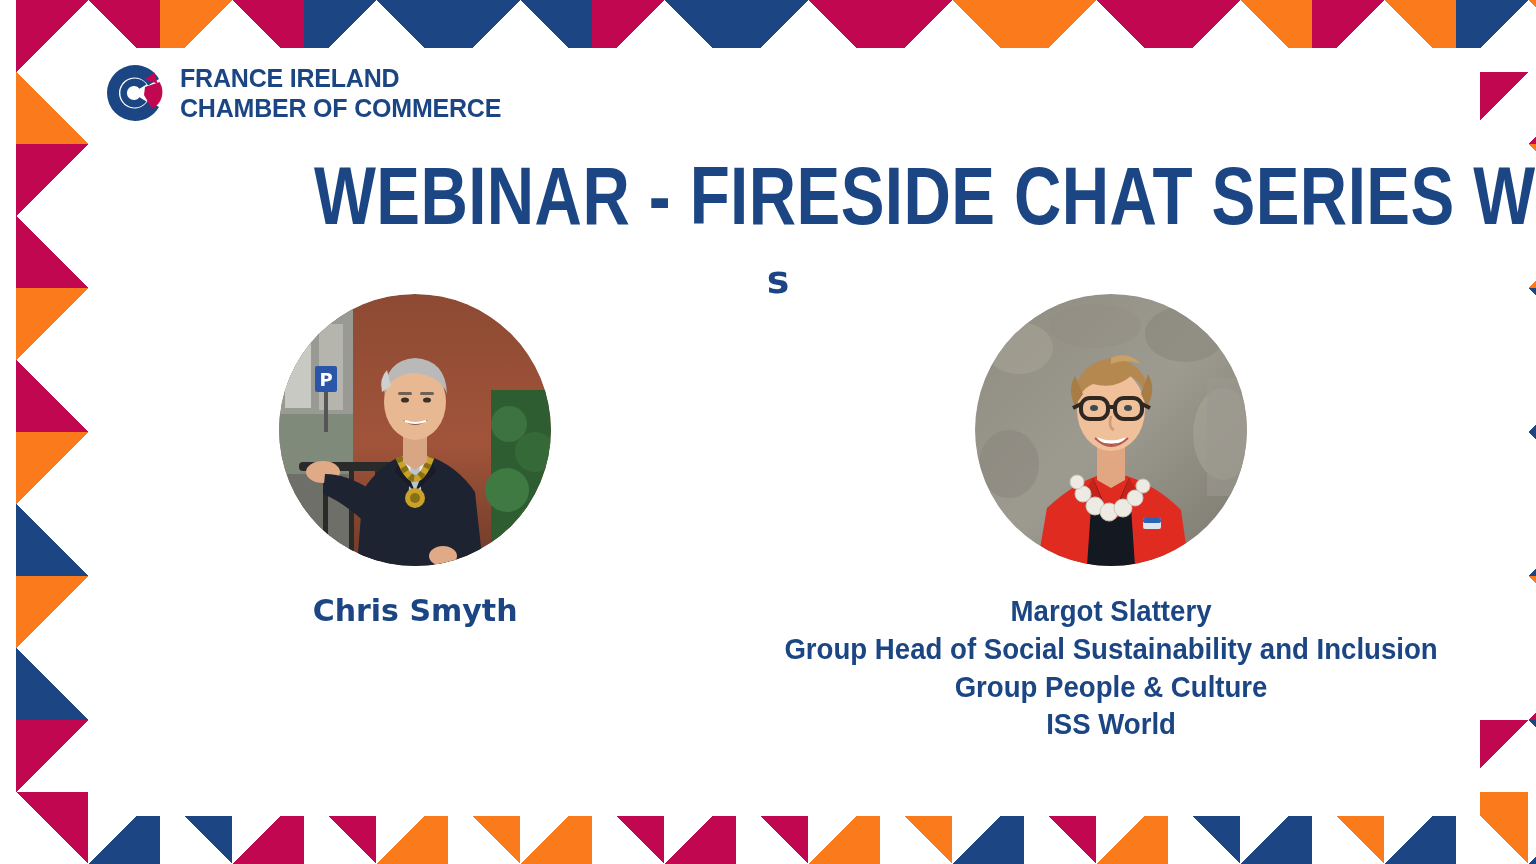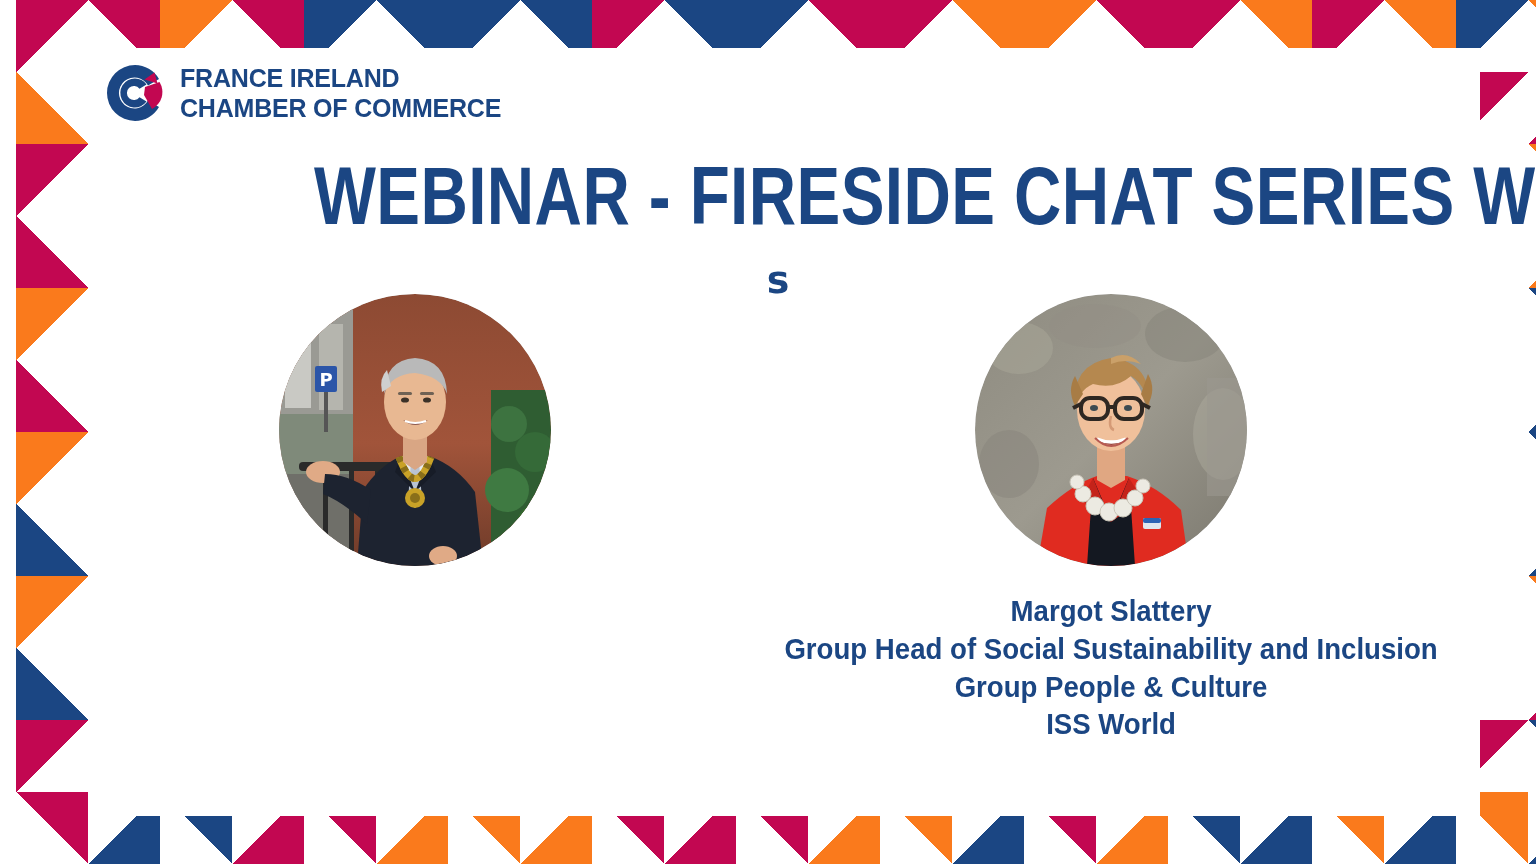--- a/index.html
+++ b/index.html
@@ -286,20 +286,21 @@
 
               <ellipse cx="44" cy="178" rx="17" ry="11" fill="#e0aa86"></ellipse>
 
               <path d="M46 180 Q68 180 92 196 L88 230 Q64 208 44 200 Z" fill="#1d2330"></path>
 
               <ellipse cx="164" cy="262" rx="14" ry="10" fill="#e0aa86"></ellipse>
             </g>
           </svg>
         </div>
         <div class="caption rounded">
+          <div>Chris Smyth</div>
         </div>
       </div>
 
       <div class="speaker right">
         <div class="portrait">
           <svg viewBox="0 0 272 272" xmlns="http://www.w3.org/2000/svg">
             <defs>
               <clipPath id="clipR">
                   <circle cx="136" cy="136" r="136"></circle>
                 </clipPath>

